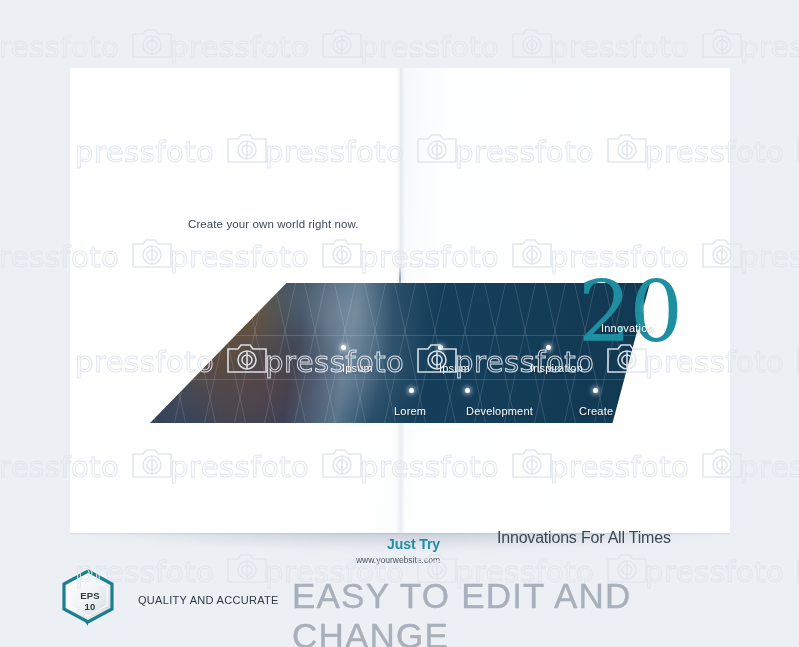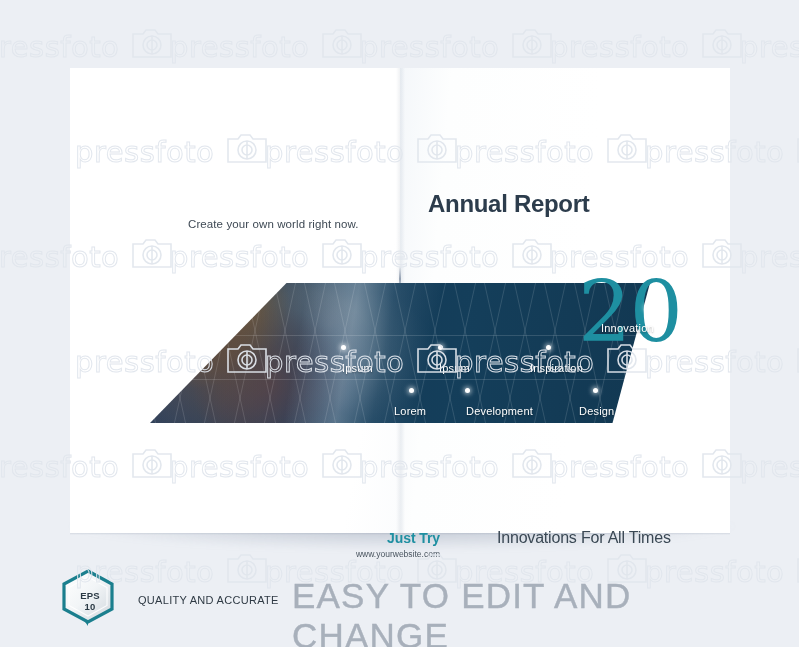--- a/index.html
+++ b/index.html
@@ -81,21 +81,21 @@
   .hline{position:absolute;left:0;width:100%;height:1px;background:rgba(255,255,255,.14);}
 
   
   .blabel{position:absolute;color:#ffffff;font-size:11px;letter-spacing:.2px;
           text-shadow:0 1px 2px rgba(0,0,0,.35);white-space:nowrap;z-index:23;}
   .bdot{position:absolute;width:5px;height:5px;border-radius:50%;background:#ffffff;
         box-shadow:0 0 5px 1px rgba(255,255,255,.75);z-index:23;}
 
   
   #just-try{position:absolute;left:240px;top:462px;width:130px;text-align:right;z-index:20;}
-  #just-try .jt{font-size:14px;font-weight:bold;color:#1e8fa1;letter-spacing:-.1px;}
+  #just-try .jt{font-size:14px;font-weight:bold;color:#1e8fa1;letter-spacing:-.1px;margin-top:6px;}
   #just-try .site{font-size:8.5px;color:#4a5560;margin-top:3px;letter-spacing:0;}
 
   #logo-block{position:absolute;left:427px;top:458px;z-index:20;}
   #logo-block .logo{font-size:22px;font-weight:bold;letter-spacing:-1.2px;line-height:1;}
   #logo-block .logo .c-dark{color:#1b2733;}
   #logo-block .logo .c-teal{color:#1e8fa1;}
   #logo-block .logo .c-mix{background:linear-gradient(180deg,#1e8fa1,#2b4558);
         -webkit-background-clip:text;background-clip:text;color:transparent;}
   #logo-block .tagline2{font-size:16px;color:#3a4854;margin-top:3px;letter-spacing:-.2px;white-space:nowrap;}
 
@@ -119,21 +119,20 @@
   <div id="spread-edge"></div>
 
   <div id="spread">
     <div class="page left"></div>
     <div class="page right"></div>
     <div id="fold"></div>
     <div id="fold-nick"></div>
 
     <div id="tagline">Create your own world right now.</div>
 
-    <div id="report-title">Annual Report</div>
 
     <div id="year">
       <div class="yr-row r1">20</div>
     </div>
 
     <div id="banner-wrap">
       <div id="banner">
         <div id="banner-blurmask"></div>
 
         <div id="mesh">
@@ -165,21 +164,21 @@
         <div class="blabel" style="left: 272px; top: 294px;">Ipsum</div>
         <div class="bdot" style="left: 368px; top: 277px;"></div>
         <div class="blabel" style="left: 369px; top: 294px;">Ipsum</div>
         <div class="bdot" style="left: 476px; top: 277px;"></div>
         <div class="blabel" style="left: 460px; top: 294px;">Inspiration</div>
         <div class="bdot" style="left: 339px; top: 320px;"></div>
         <div class="blabel" style="left: 324px; top: 337px;">Lorem</div>
         <div class="bdot" style="left: 395px; top: 320px;"></div>
         <div class="blabel" style="left: 396px; top: 337px;">Development</div>
         <div class="bdot" style="left: 523px; top: 320px;"></div>
-        <div class="blabel" style="left: 509px; top: 337px;">Design</div>
+        <div class="blabel" style="left: 509px; top: 337px;">Create</div>
       </div>
 
     <div id="just-try">
       <div class="jt">Just Try</div>
       <div class="site">www.yourwebsite.com</div>
     </div>
 
     <div id="logo-block">
       <div class="tagline2">Innovations For All Times</div>
     </div>

